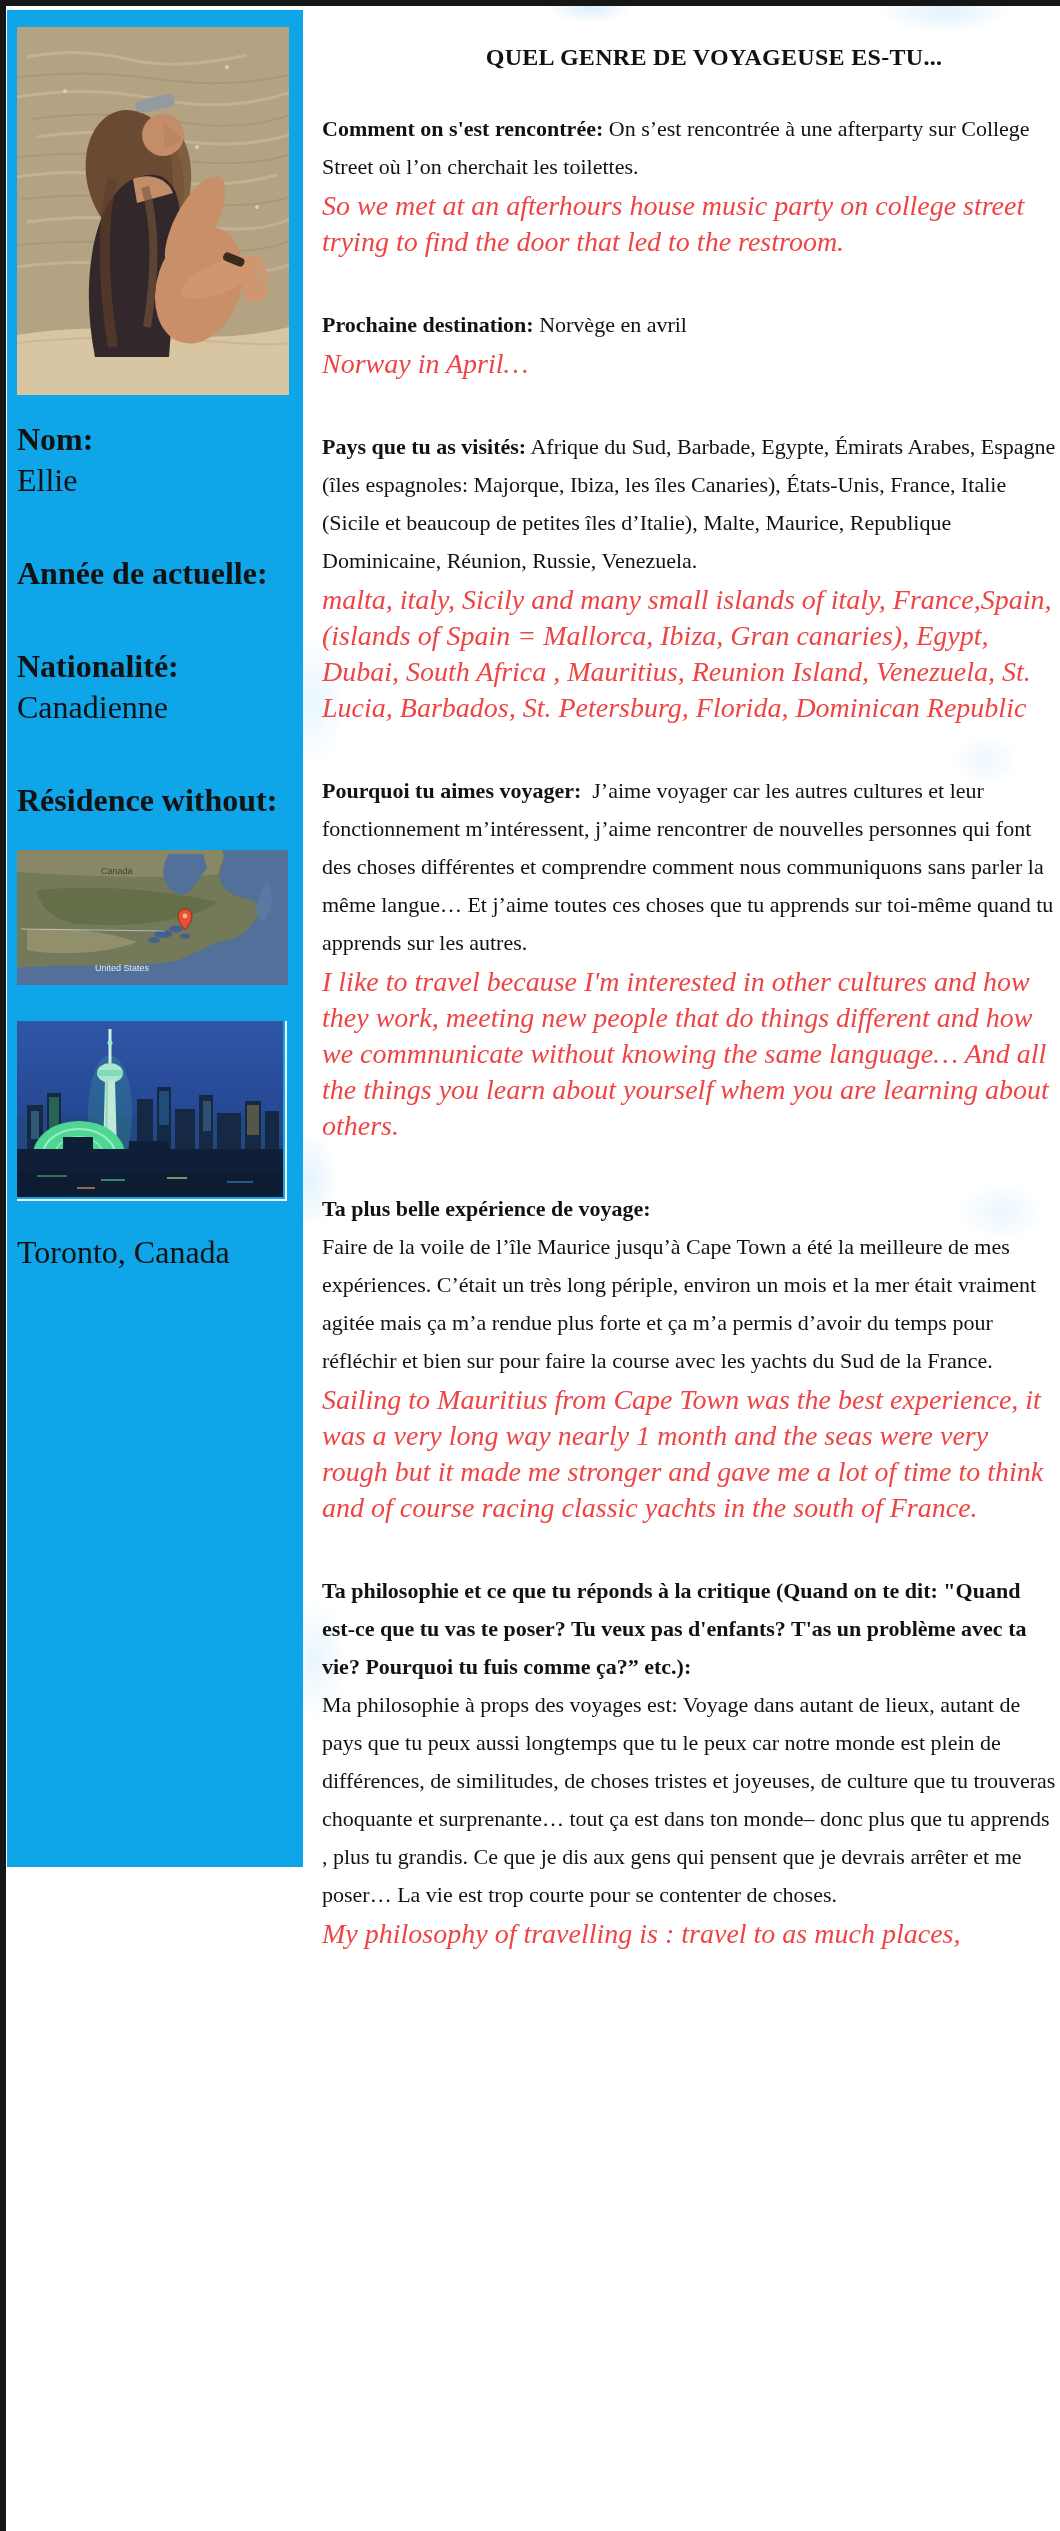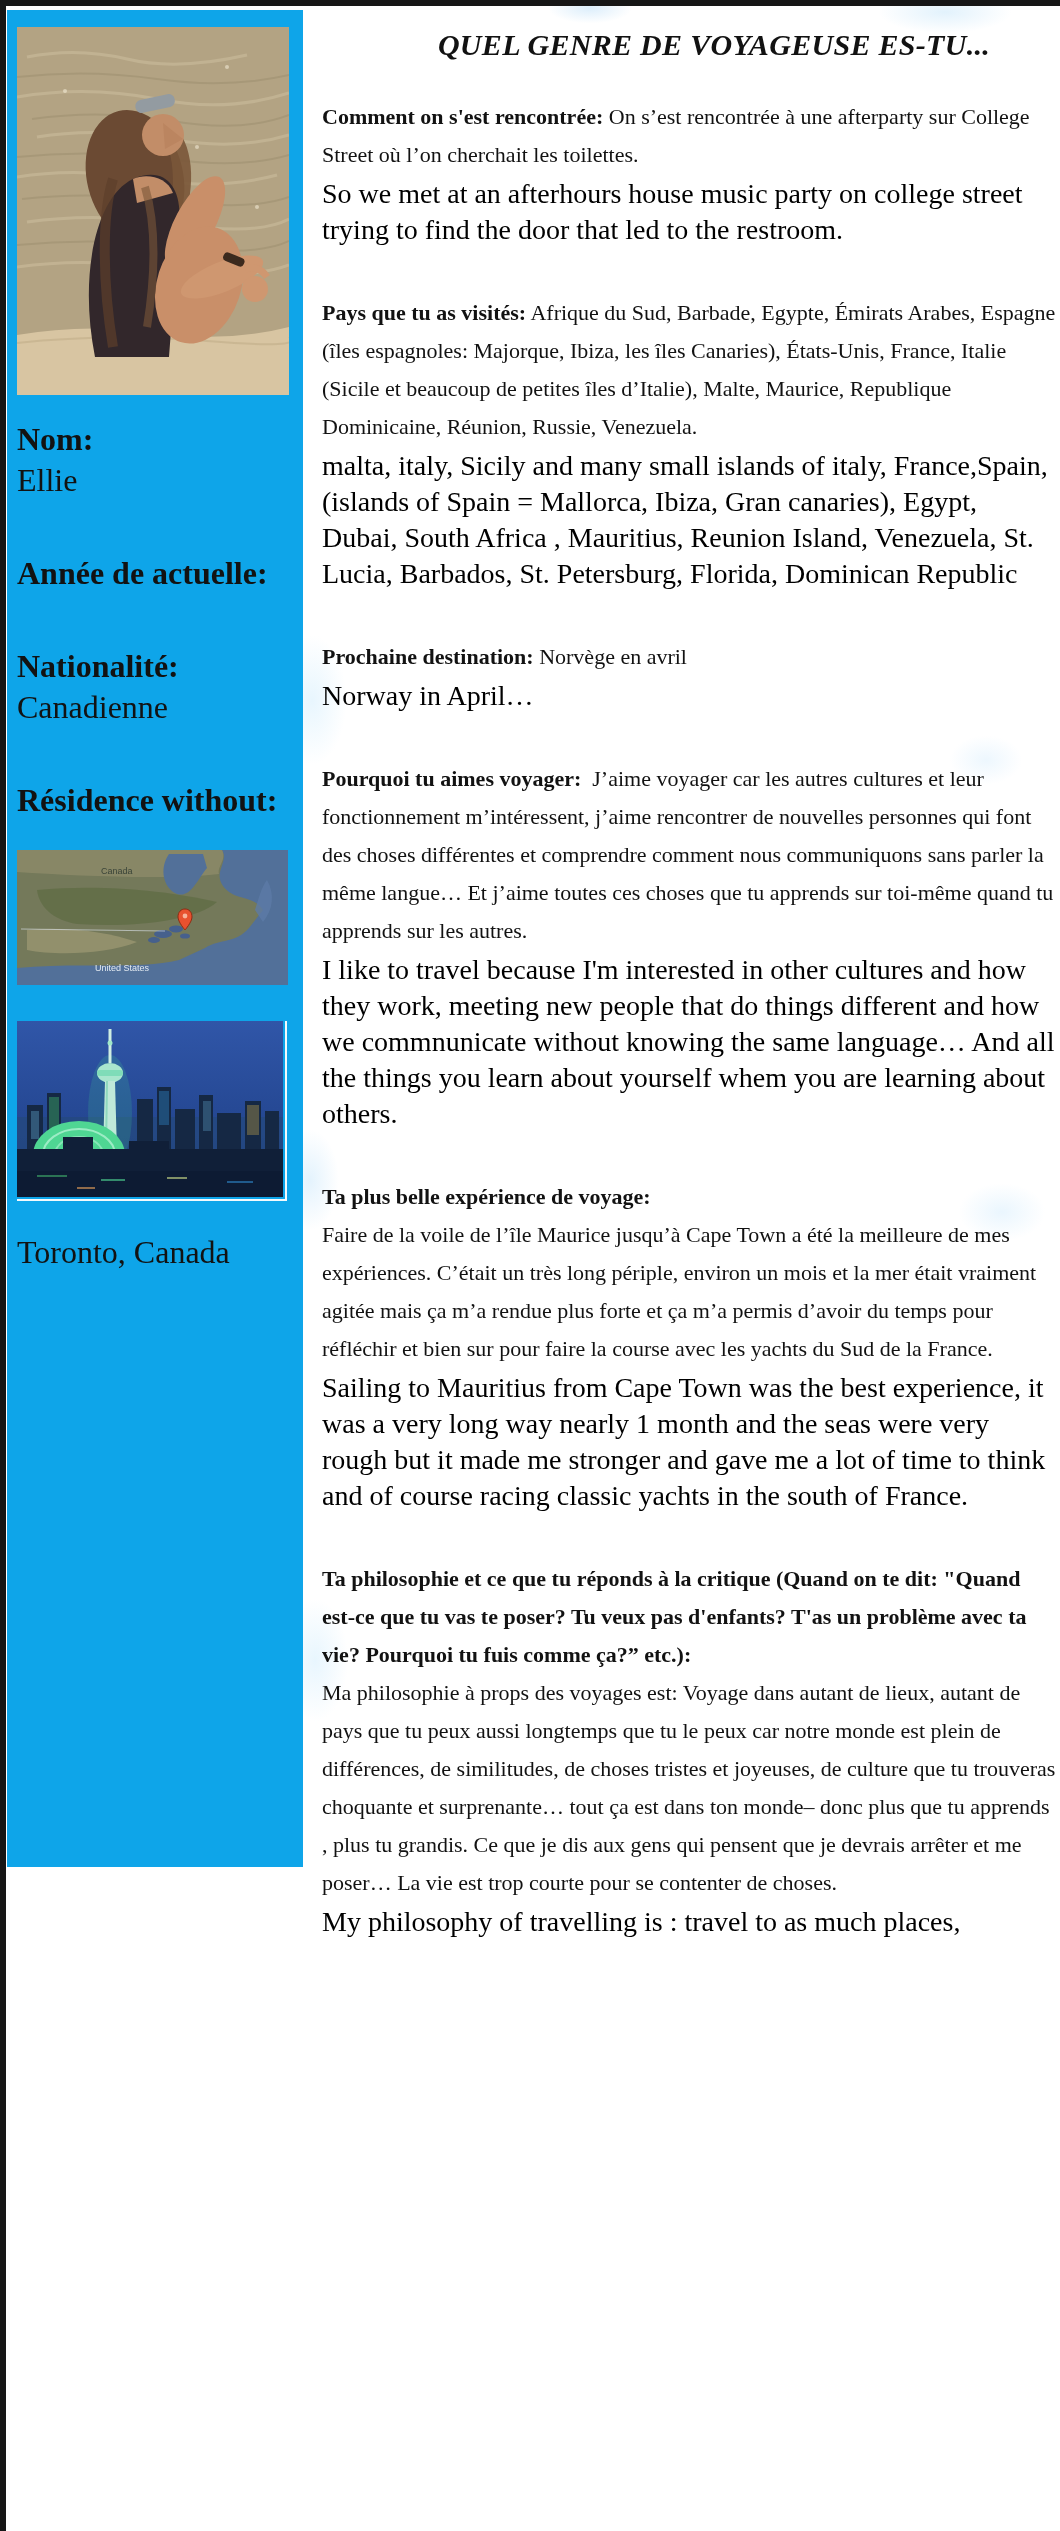--- a/index.html
+++ b/index.html
@@ -30,29 +30,29 @@
   .field.first{margin-top:24px;}
   .field-label{font-weight:bold;font-size:32px;line-height:41px;}
   .field-value{font-size:32px;line-height:41px;}
   .map-frame{margin-top:29px;width:271px;height:135px;overflow:hidden;}
   .city-frame{margin-top:36px;width:268px;height:178px;overflow:hidden;border-right:2px solid #f3fafd;border-bottom:2px solid #f3fafd;}
   .caption{margin-top:30px;font-size:32px;line-height:42px;}
 
   
   main{position:absolute;left:322px;top:18px;width:734px;}
   h1{
-    font-size:30px;line-height:38px;font-weight:bold;margin:8px 0 34px;
-    text-align:center;padding-left:50px;letter-spacing:.3px;font-style:italic;
+    font-size:24px;line-height:38px;font-weight:bold;margin:20px 0 34px;
+    text-align:center;padding-left:50px;letter-spacing:.3px;
   }
   .sec{margin-bottom:46px;}
   .sec:last-child{margin-bottom:0;}
   .q{font-size:22px;line-height:38px;margin:0;}
   .q-label{font-weight:bold;}
   .q-label.block{display:block;}
-  .en{color:#000000;font-size:28px;line-height:36px;margin:2px 0 0;}
+  .en{color:#ef4444;font-style:italic;font-size:28px;line-height:36px;margin:2px 0 0;}
 </style>
 </head>
 <body>
 
 <div class="top-bar"></div>
 <div class="left-bar"></div>
 
 <aside class="sidebar">
 
   <div class="photo-frame">
@@ -204,30 +204,30 @@
 
 <main>
   <h1>QUEL GENRE DE VOYAGEUSE ES-TU...</h1>
 
   <div class="sec">
     <p class="q"><span class="q-label">Comment on s'est rencontrée:</span> <span>On s’est rencontrée à une afterparty sur College Street où l’on cherchait les toilettes.</span></p>
     <p class="en">So we met at an afterhours house music party on college street trying to find the door that led to the restroom.</p>
   </div>
 
   <div class="sec">
+    <p class="q"><span class="q-label">Prochaine destination:</span> <span>Norvège en avril</span></p>
+    <p class="en">Norway in April…</p>
+  </div>
+
+  <div class="sec">
     <p class="q"><span class="q-label">Pays que tu as visités:</span> <span>Afrique du Sud, Barbade, Egypte, Émirats Arabes, Espagne (îles espagnoles: Majorque, Ibiza, les îles Canaries), États-Unis, France, Italie (Sicile et beaucoup de petites îles d’Italie), Malte, Maurice, Republique Dominicaine, Réunion, Russie, Venezuela.</span></p>
     <p class="en">malta, italy, Sicily and many small islands of italy, France,Spain,(islands of Spain = Mallorca, Ibiza, Gran canaries), Egypt, Dubai, South Africa , Mauritius, Reunion Island, Venezuela, St. Lucia, Barbados, St. Petersburg, Florida, Dominican Republic</p>
   </div>
 
   <div class="sec">
-    <p class="q"><span class="q-label">Prochaine destination:</span> <span>Norvège en avril</span></p>
-    <p class="en">Norway in April…</p>
-  </div>
-
-  <div class="sec">
     <p class="q"><span class="q-label">Pourquoi tu aimes voyager:</span>&nbsp; <span>J’aime voyager car les autres cultures et leur fonctionnement m’intéressent, j’aime rencontrer de nouvelles personnes qui font des choses différentes et comprendre comment nous communiquons sans parler la même langue… Et j’aime toutes ces choses que tu apprends sur toi-même quand tu apprends sur les autres.</span></p>
     <p class="en">I like to travel because I'm interested in other cultures and how they work, meeting new people that do things different and how we commnunicate without knowing the same language… And all the things you learn about yourself whem you are learning about others.</p>
   </div>
 
   <div class="sec">
     <p class="q"><span class="q-label block">Ta plus belle expérience de voyage:</span><span>Faire de la voile de l’île Maurice jusqu’à Cape Town a été la meilleure de mes expériences. C’était un très long périple, environ un mois et la mer était vraiment agitée mais ça m’a rendue plus forte et ça m’a permis d’avoir du temps pour réfléchir et bien sur pour faire la course avec les yachts du Sud de la France.</span></p>
     <p class="en">Sailing to Mauritius from Cape Town was the best experience, it was a very long way nearly 1 month and the seas were very rough but it made me stronger and gave me a lot of time to think and of course racing classic yachts in the south of France.</p>
   </div>
 
   <div class="sec">

